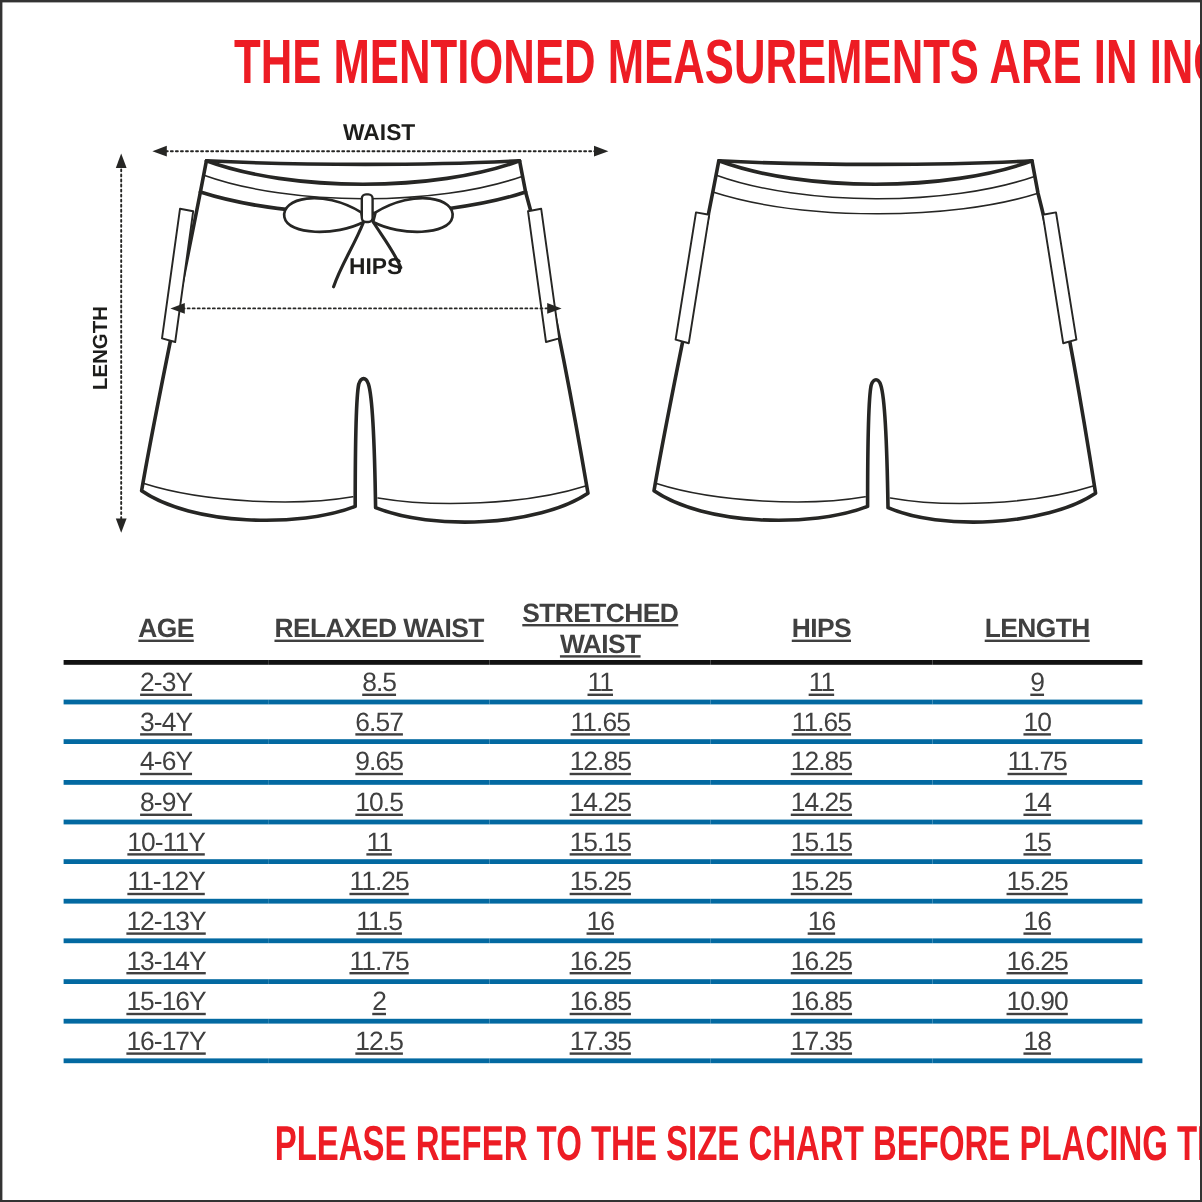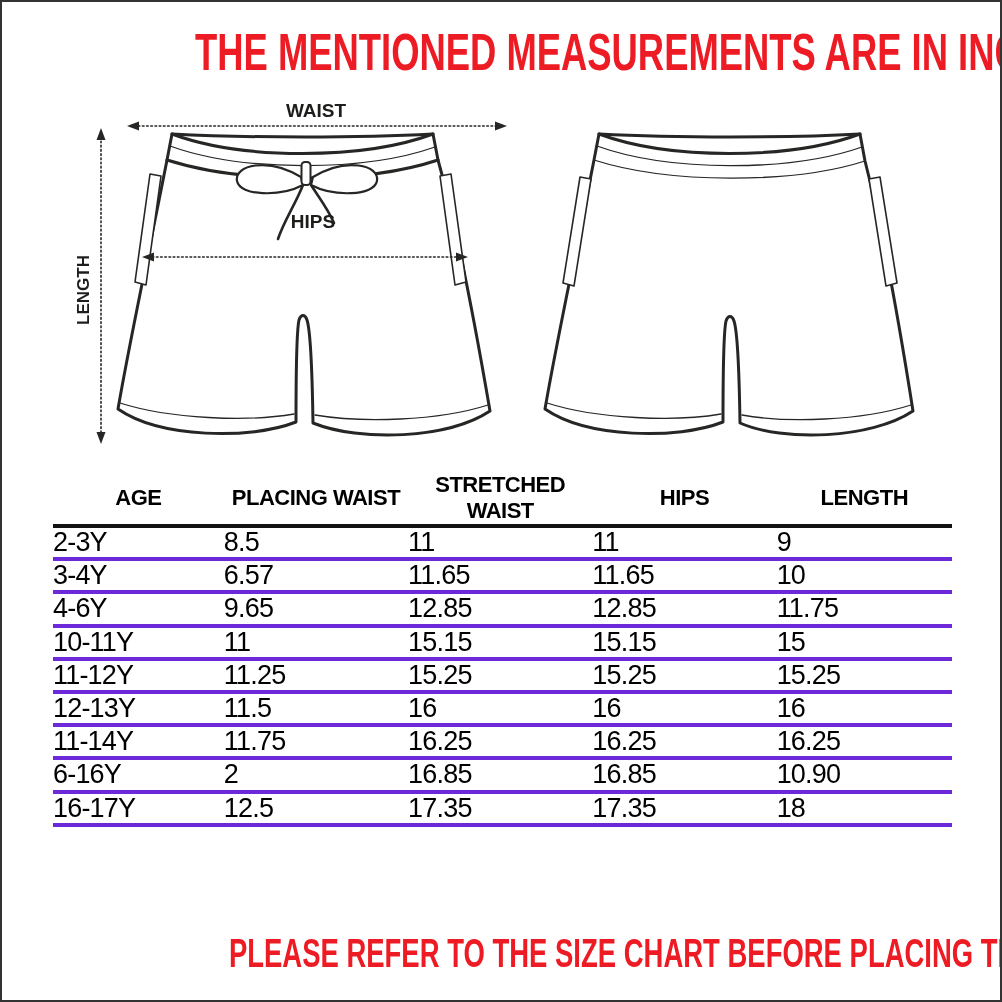--- a/index.html
+++ b/index.html
@@ -32,45 +32,46 @@
   svg text{
     font-family:"Liberation Sans",sans-serif;
     fill:#1d1d1b;
   }
   .sketch{position:absolute;top:95px;}
   .sketch-front{left:68px;width:452px;height:352px;}
   .sketch-back{left:523px;width:412px;height:352px;}
 
   table.size-chart{
     position:absolute;
-    left:51px;top:470px;
+    left:51px;top:496px;
     width:899px;
     border-collapse:collapse;
     table-layout:fixed;
-    color:#000000;
+    color:#404040;
+    text-decoration:underline;
   }
   table.size-chart th{
     font-size:22px;
     font-weight:bold;
     letter-spacing:-0.5px;
     height:29px;
     vertical-align:middle;
     text-align:center;
     border-bottom:4px solid #121212;
     padding:0;
   }
   table.size-chart td{
-    font-size:27px;
+    font-size:22px;
     font-weight:normal;
     letter-spacing:-0.8px;
     height:29.2px;
     line-height:29px;
     vertical-align:middle;
-    text-align:left;
-    border-bottom:4px solid #6d28d9;
+    text-align:center;
+    border-bottom:4px solid #0369a1;
     padding:0;
   }
 </style>
 </head>
 <body>
 
 <div class="canvas">
 
   <div class="banner title-banner">
     <span>THE MENTIONED MEASUREMENTS ARE IN INCHES</span>
@@ -164,21 +165,21 @@
     <colgroup>
       <col style="width:19%">
       <col style="width:20.5%">
       <col style="width:20.5%">
       <col style="width:20.5%">
       <col style="width:19.5%">
     </colgroup>
     <thead>
       <tr>
         <th>AGE</th>
-        <th>PLACING WAIST</th>
+        <th>RELAXED WAIST</th>
         <th>STRETCHED WAIST</th>
         <th>HIPS</th>
         <th>LENGTH</th>
       </tr>
     </thead>
     <tbody>
         <tr>
           <td>2-3Y</td>
           <td>8.5</td>
           <td>11</td>
@@ -193,20 +194,27 @@
           <td>10</td>
         </tr>
         <tr>
           <td>4-6Y</td>
           <td>9.65</td>
           <td>12.85</td>
           <td>12.85</td>
           <td>11.75</td>
         </tr>
         <tr>
+          <td>8-9Y</td>
+          <td>10.5</td>
+          <td>14.25</td>
+          <td>14.25</td>
+          <td>14</td>
+        </tr>
+        <tr>
           <td>10-11Y</td>
           <td>11</td>
           <td>15.15</td>
           <td>15.15</td>
           <td>15</td>
         </tr>
         <tr>
           <td>11-12Y</td>
           <td>11.25</td>
           <td>15.25</td>
@@ -214,28 +222,28 @@
           <td>15.25</td>
         </tr>
         <tr>
           <td>12-13Y</td>
           <td>11.5</td>
           <td>16</td>
           <td>16</td>
           <td>16</td>
         </tr>
         <tr>
-          <td>11-14Y</td>
+          <td>13-14Y</td>
           <td>11.75</td>
           <td>16.25</td>
           <td>16.25</td>
           <td>16.25</td>
         </tr>
         <tr>
-          <td>6-16Y</td>
+          <td>15-16Y</td>
           <td>2</td>
           <td>16.85</td>
           <td>16.85</td>
           <td>10.90</td>
         </tr>
         <tr>
           <td>16-17Y</td>
           <td>12.5</td>
           <td>17.35</td>
           <td>17.35</td>

